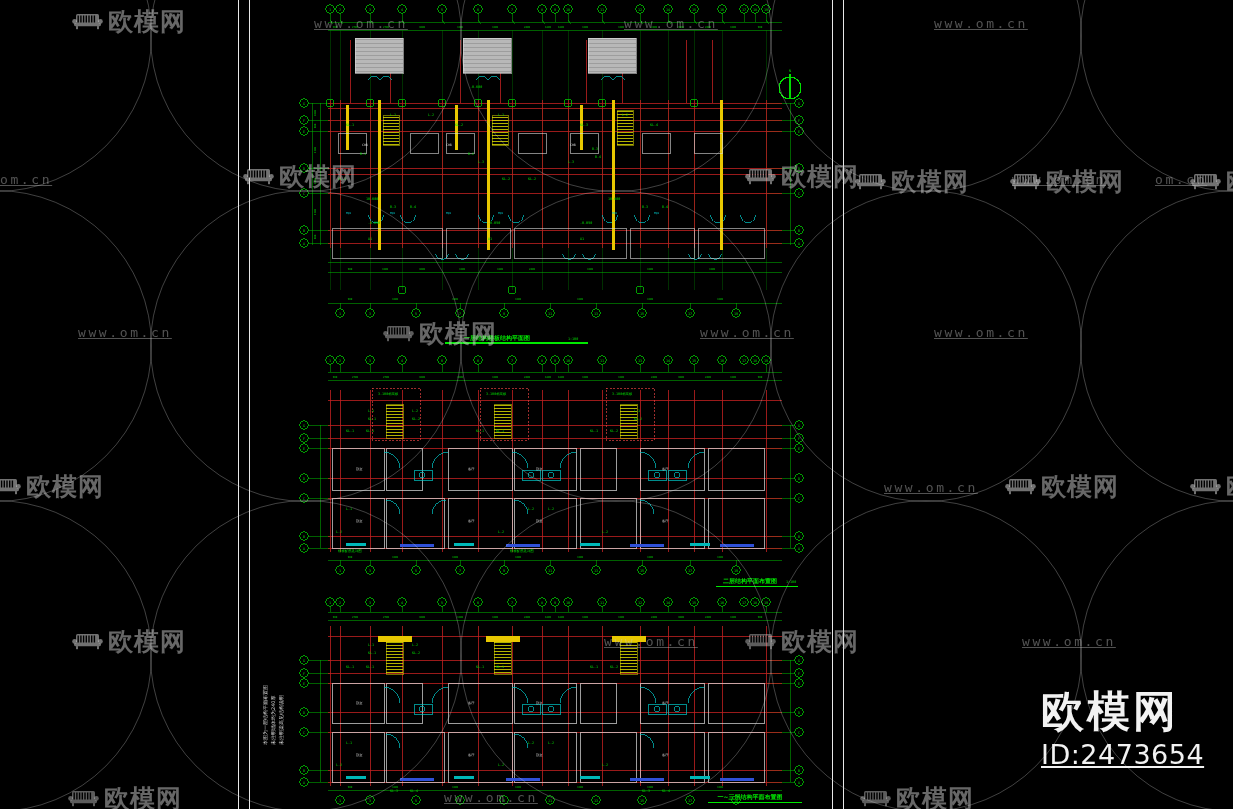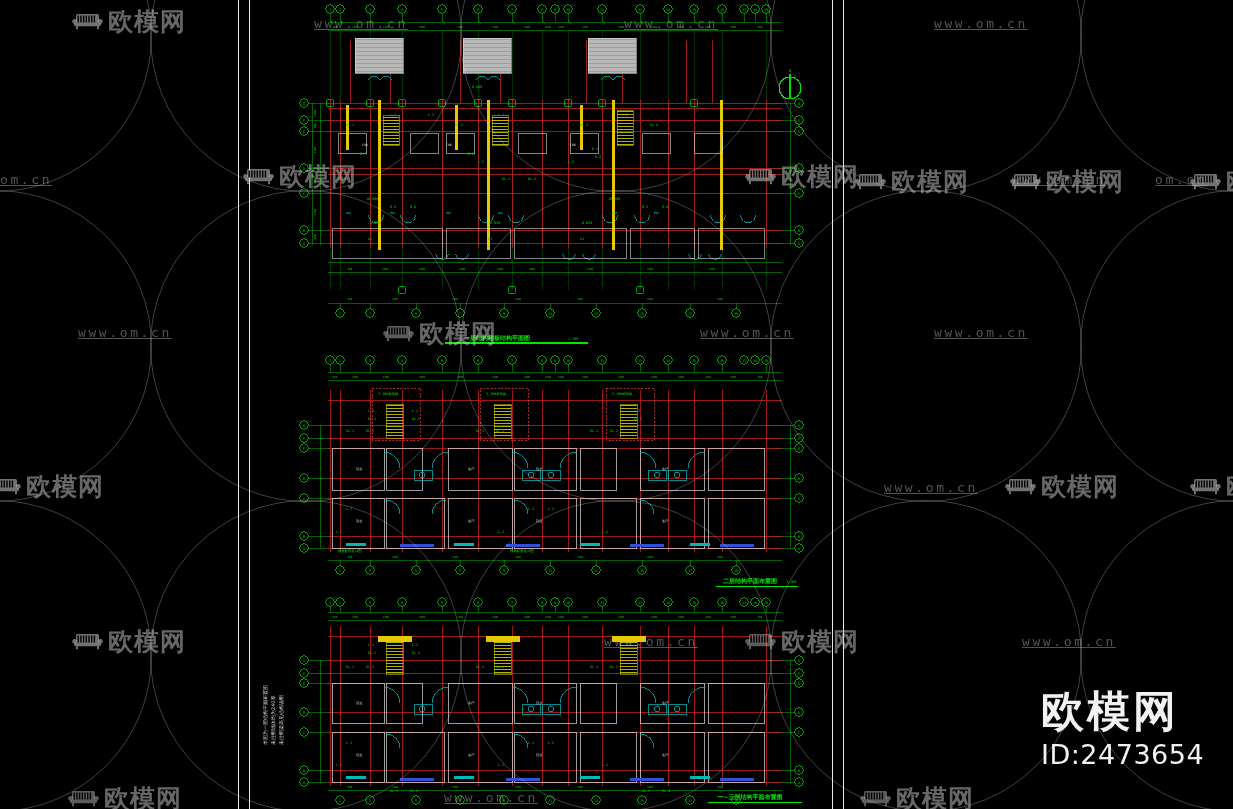--- a/index.html
+++ b/index.html
@@ -28,21 +28,21 @@
     position:absolute; color:rgba(195,195,195,0.42);
     font-size:13px; letter-spacing:2.6px; white-space:nowrap;
     font-family:"DejaVu Sans Mono", monospace;
     text-decoration:underline;
   }
   .wm-brand {
     position:absolute; color:#f2f2f2; white-space:nowrap;
     font-family:"DejaVu Sans", sans-serif;
   }
   .wm-brand .bt { font-size:43px; font-weight:bold; letter-spacing:3px; line-height:1; }
-  .wm-brand .bid { font-size:27px; letter-spacing:0.5px; margin-top:6px; display:block; }
+  .wm-brand .bid { font-size:27px; letter-spacing:0.5px; margin-top:6px; display:block;text-decoration:underline; }
 
   
   #frame-lines { position:absolute; top:0; bottom:0; z-index:5; }
   .vline { position:absolute; top:0; bottom:0; width:1px; background:#e8e8e8; }
 
   #sheet { position:absolute; z-index:10; }
 
   svg.cad { display:block; }
   .t-green { fill:#00e000; font-size:3.4px; font-family:"DejaVu Sans Mono", monospace; }
   .t-tiny  { fill:#00d800; font-size:2.6px; font-family:"DejaVu Sans Mono", monospace; }

